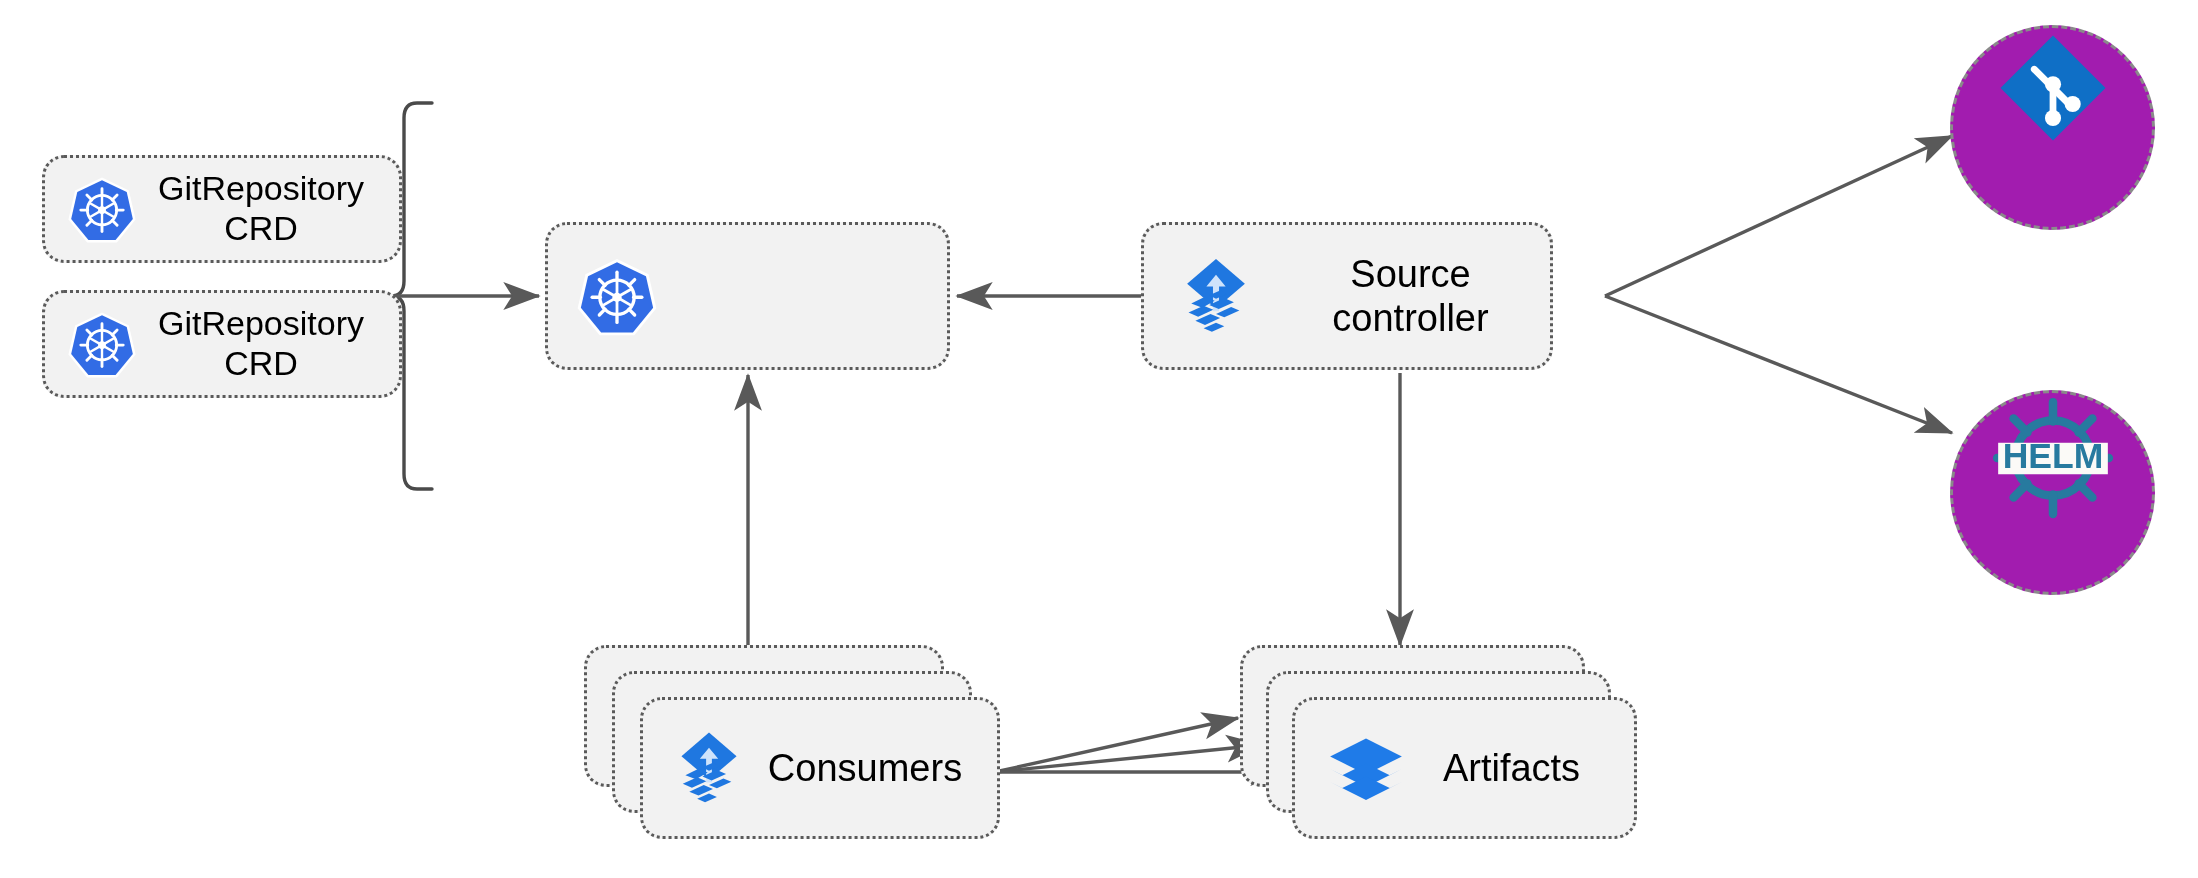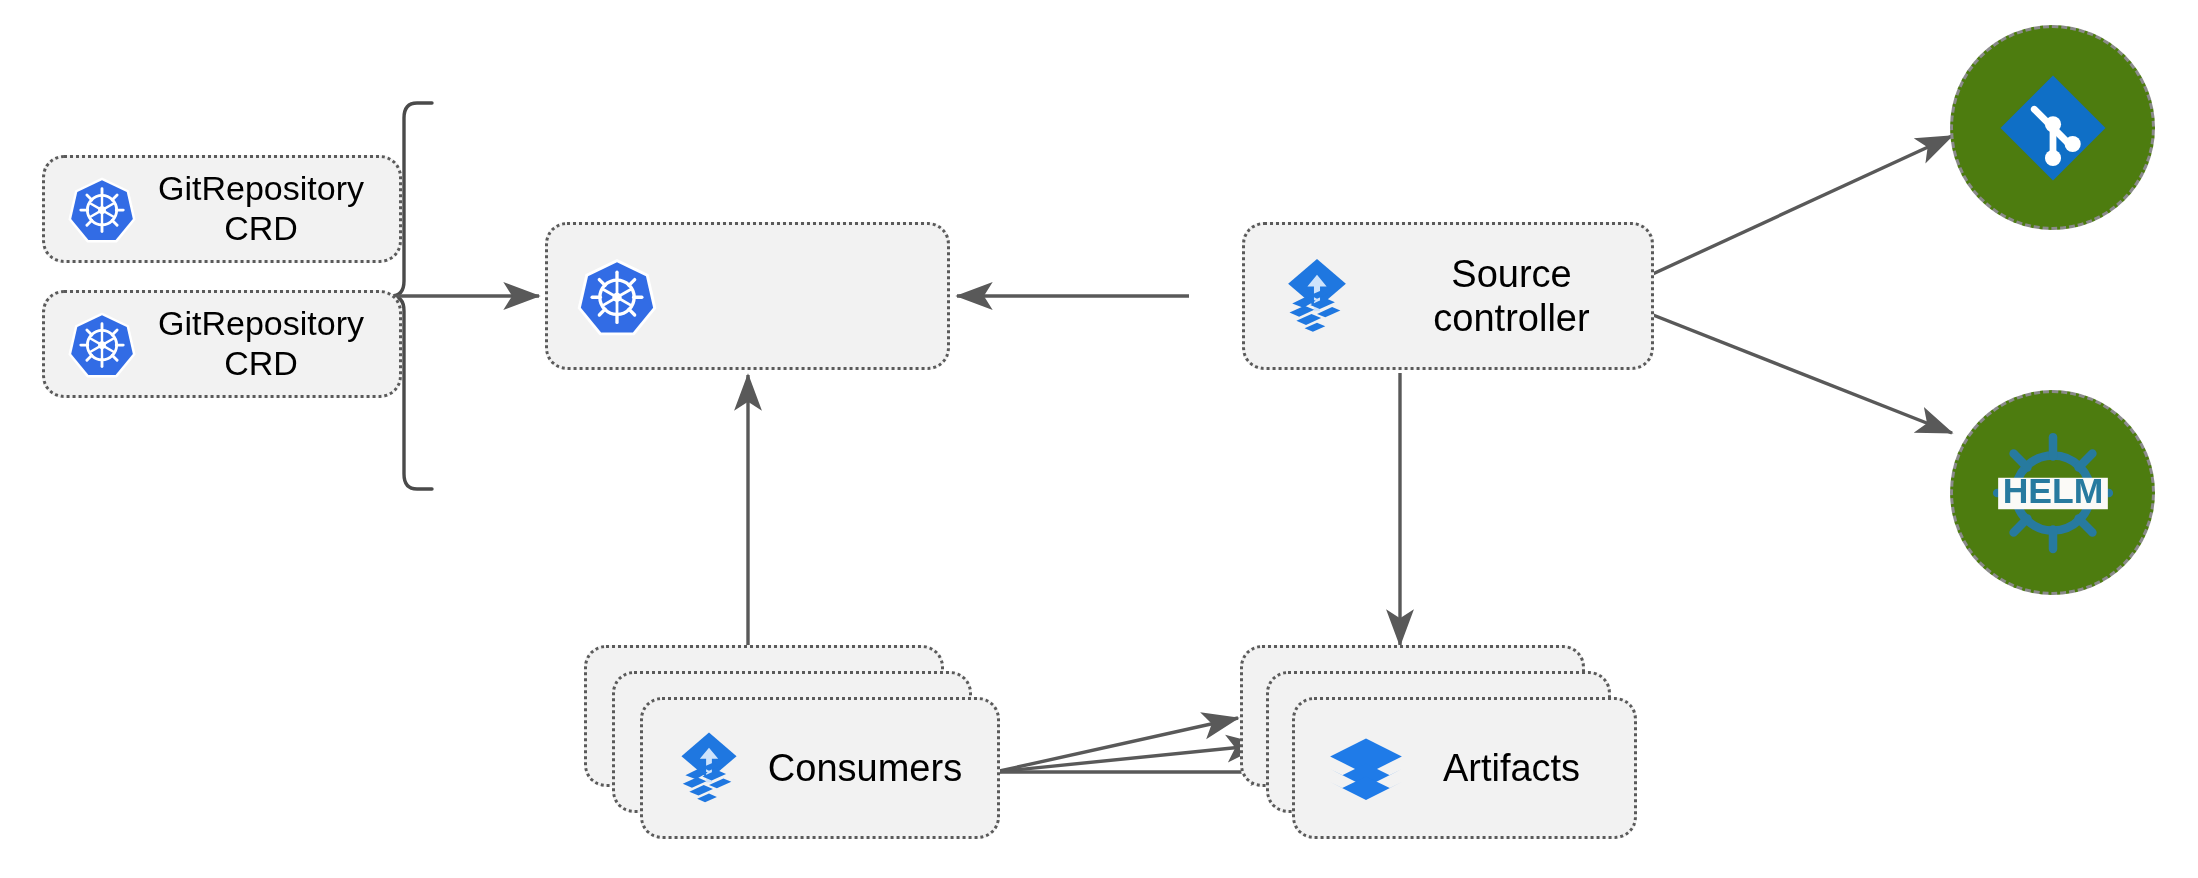--- a/index.html
+++ b/index.html
@@ -60,23 +60,23 @@
     box-sizing: border-box;
     background: #f2f2f2;
     border: 3px dotted #5a5a5a;
     border-radius: 22px;
   }
   .circle-node {
     position: absolute;
     box-sizing: border-box;
     border: 3px dashed #8a8a8a;
     border-radius: 50%;
-    background: #4d7c0f;
+    background: #a21caf;
     display: flex;
-    align-items: center;
+    align-items: flex-start;
     justify-content: center;
   }
   .icon-wrap {
     flex: 0 0 auto;
     display: flex;
     align-items: center;
     justify-content: center;
   }
 </style>
 </head>
@@ -194,21 +194,21 @@
           <line x1="32" y1="33" x2="43.3" y2="39.5"></line>
           <line x1="32" y1="33" x2="32" y2="45.4"></line>
           <line x1="32" y1="33" x2="20.7" y2="39.5"></line>
           <line x1="32" y1="33" x2="20.7" y2="26.5"></line>
         </g>
         <circle cx="32" cy="33" r="3.6" fill="#ffffff"></circle>
       </svg>
     </span>
   </div>
 
-  <div class="node big-node" style="left:1242px; top:222px; width:412px; height:148px; padding-left:28px;gap:29px;">
+  <div class="node big-node" style="left:1141px; top:222px; width:412px; height:148px; padding-left:28px;gap:29px;">
     <span class="icon-wrap">
       <svg width="88" height="88" viewBox="0 0 64 64">
         <path d="M32 5 L53 23 L32 41 L11 23 Z" fill="#1f77e0"></path>
         <path d="M32 16.5 L39 25 L34.2 25 L34.2 43 L29.8 43 L29.8 25 L25 25 Z" fill="#cfe3fb"></path>
         <g fill="#1f77e0">
           <path d="M14 37.5 L24 32.5 L31 35.5 L22 40.5 Z"></path>
           <path d="M27 31.5 L35 28 L40 30.5 L32 34 Z"></path>
           <path d="M12 44 L23 39 L30 42 L19 47 Z"></path>
           <path d="M27 38.5 L38 33.5 L45 36.5 L34 41.5 Z"></path>
           <path d="M17 50 L28 45 L35 48 L24 53 Z"></path>

